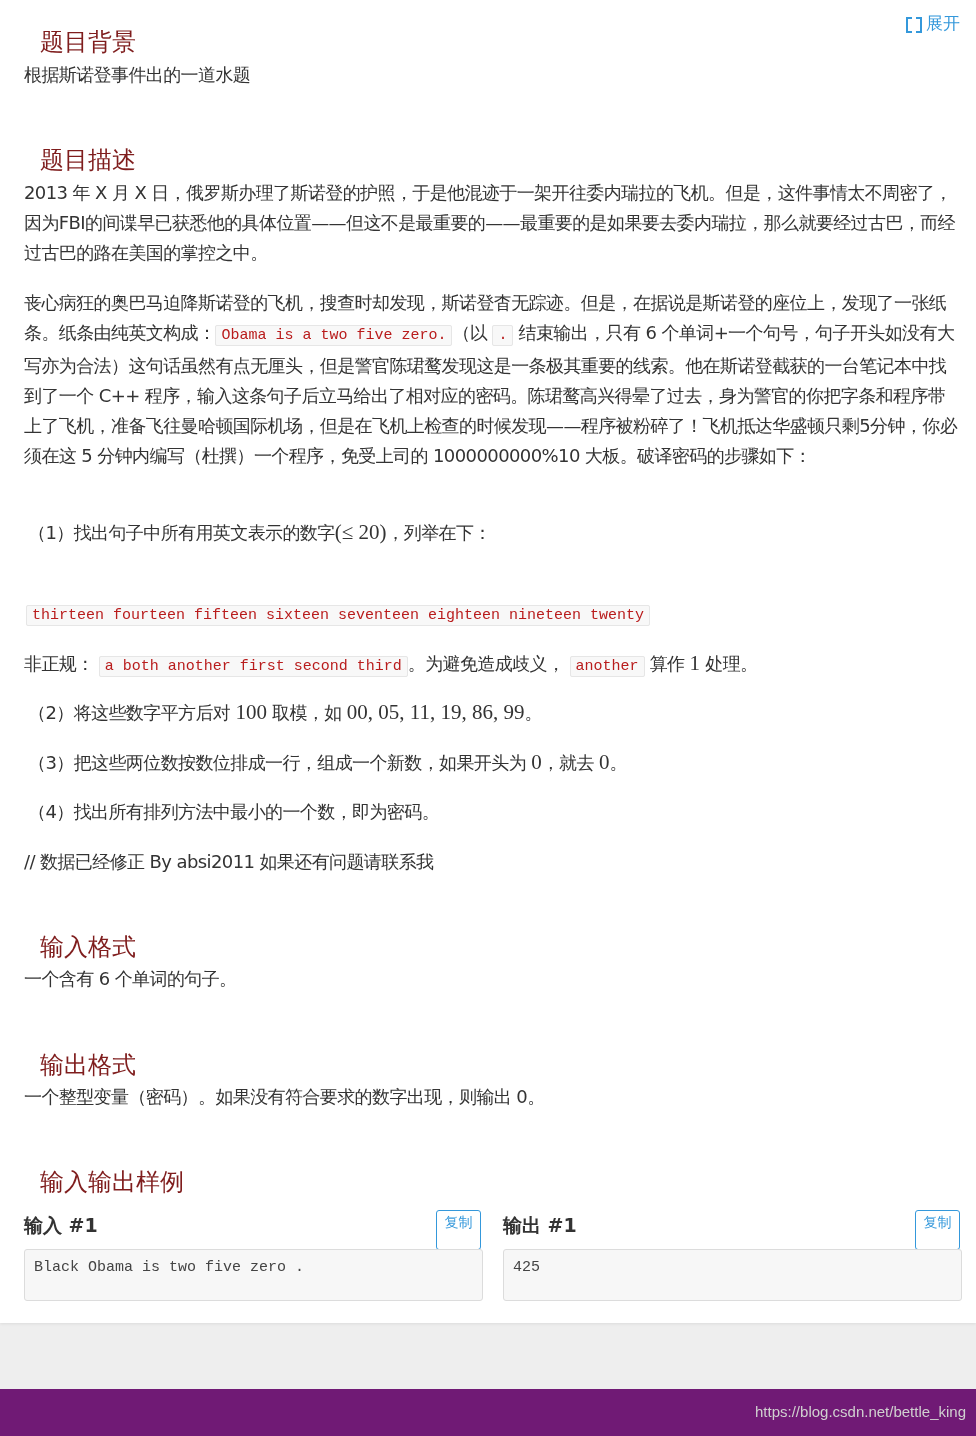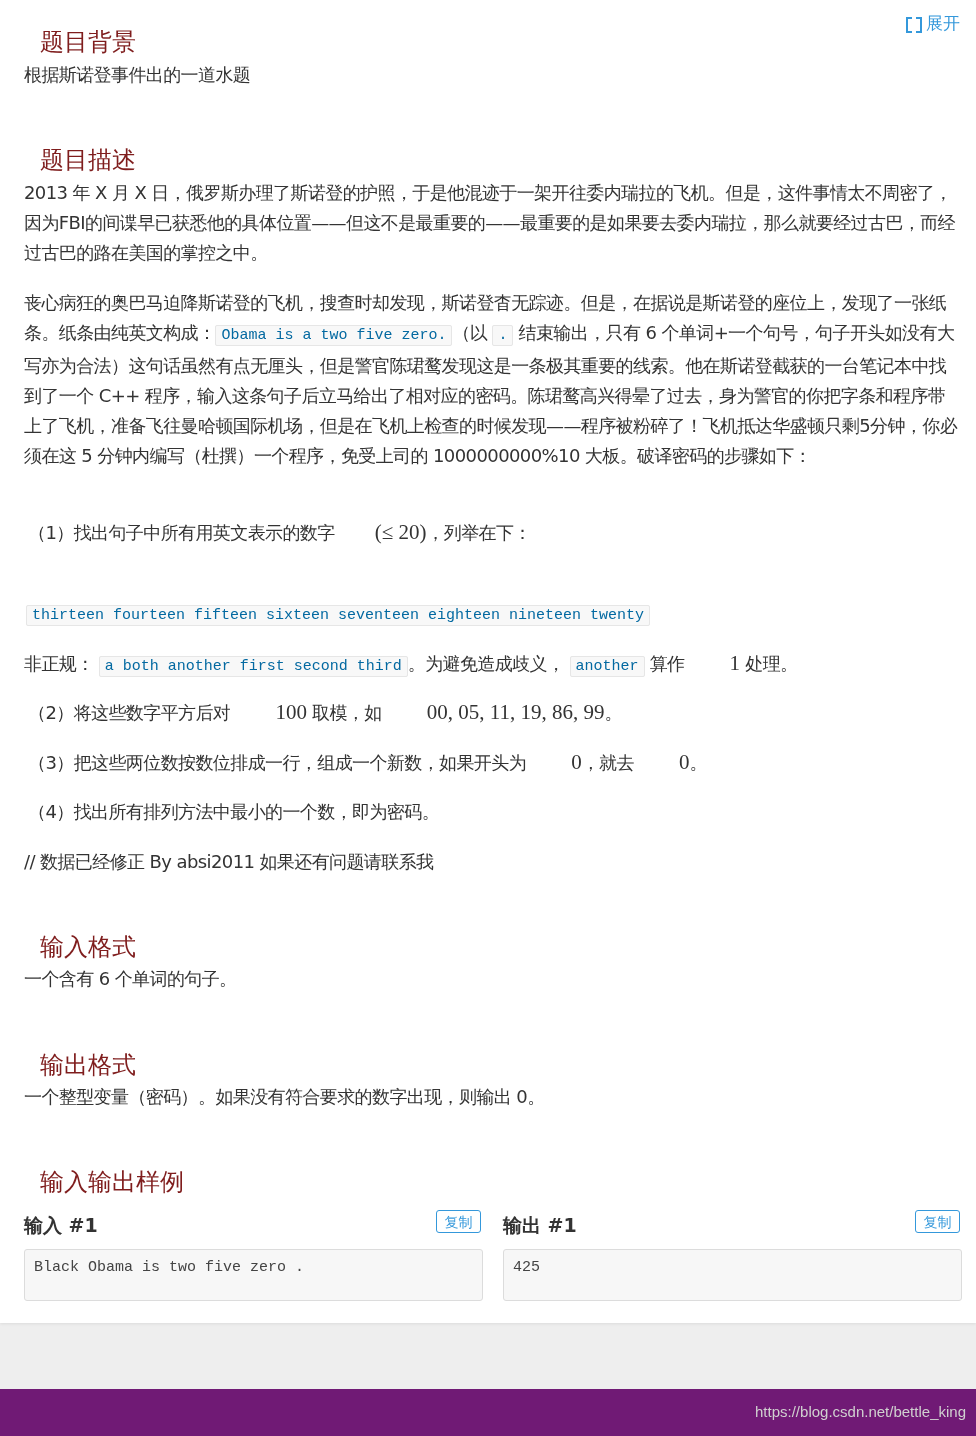--- a/index.html
+++ b/index.html
@@ -20,42 +20,42 @@
     font-size: 24px; font-weight: normal; color: #7f1d1d;
     line-height: 30px; margin: 16px;
   }
   .p {
     position: absolute; left: 24px; width: 935px;
     font-size: 18px; line-height: 30px; color: #333;
     margin: 0; letter-spacing: -0.6px;
   }
   code, .code {
     font-family: "Liberation Mono", "DejaVu Sans Mono", monospace;
-    font-size: 15px; color: #0369a1;
+    font-size: 15px; color: #b91c1c;
     background: #f8f8f8; border: 1px solid #e6e6e6; border-radius: 2px;
     padding: 1px 5px; letter-spacing: 0;
   }
-  .math { font-family: "Liberation Serif", "DejaVu Serif", serif; font-size: 21px; letter-spacing: 0; margin-left: 40px; }
+  .math { font-family: "Liberation Serif", "DejaVu Serif", serif; font-size: 21px; letter-spacing: 0; }
   .expand {
     position: absolute; right: 16px; top: 12px;
     color: #3498db; font-size: 17px; display: flex; align-items: center; gap: 4px;
     cursor: pointer;
   }
   .expand-icon { display: inline-block; width: 16px; height: 14px; position: relative; }
   .expand-icon::before, .expand-icon::after {
     content: ""; position: absolute; top: 0; width: 4px; height: 12px;
     border: 2px solid #3498db;
   }
   .expand-icon::before { left: 0; border-right: none; }
   .expand-icon::after { right: 0; border-left: none; }
   .sample-label {
     position: absolute; font-size: 19px; font-weight: bold; color: #333; line-height: 26px;
   }
   .copy-btn {
-    position: absolute; width: 45px; height: 23px; box-sizing: border-box;
+    position: absolute; width: 45px; height: 40px; box-sizing: border-box;
     border: 1px solid #3498db; border-radius: 3px; background: #fff;
     color: #3498db; font-size: 14px; line-height: 22px; text-align: center; cursor: pointer;
   }
   .sample-box {
     position: absolute; height: 52px; box-sizing: border-box;
     background: #f7f7f7; border: 1px solid #dcdcdc; border-radius: 3px;
     font-family: "Liberation Mono", "DejaVu Sans Mono", monospace; font-size: 15px;
     color: #444; padding: 0 9px; line-height: 36px;
   }
   .footer {

